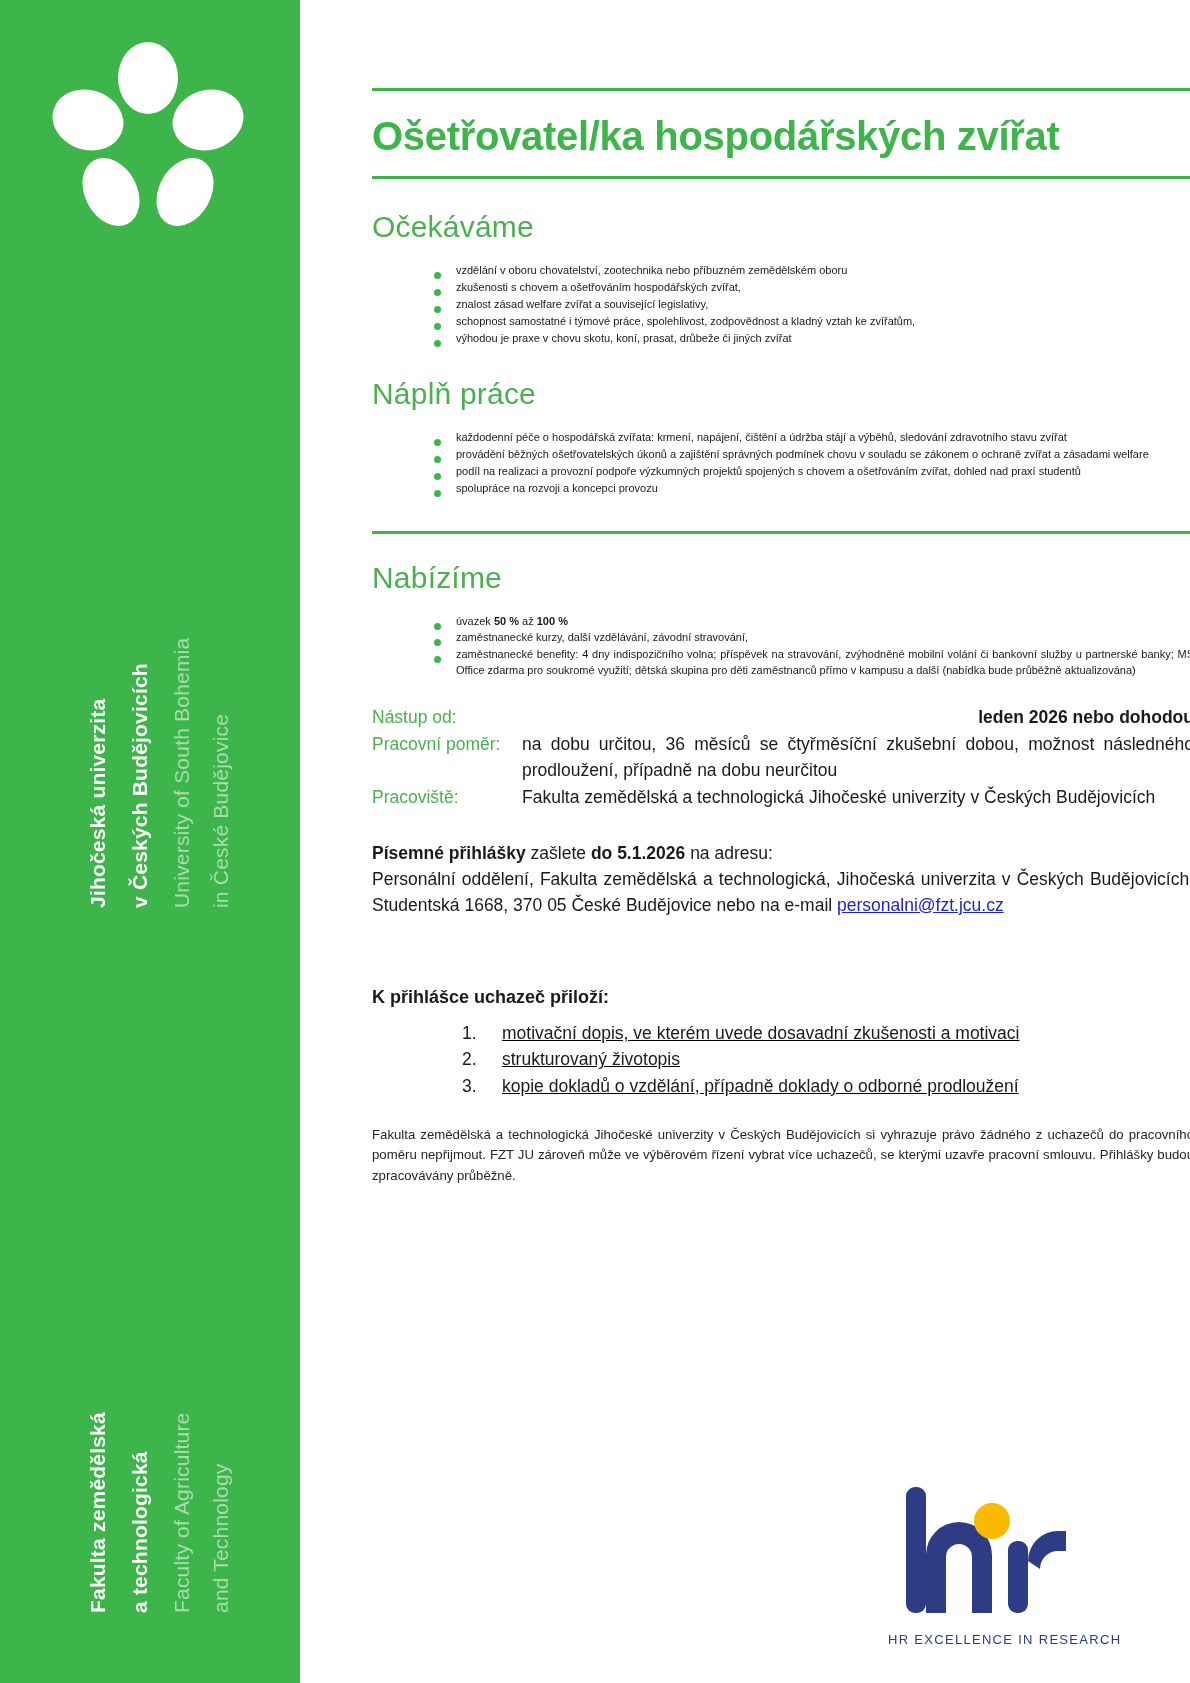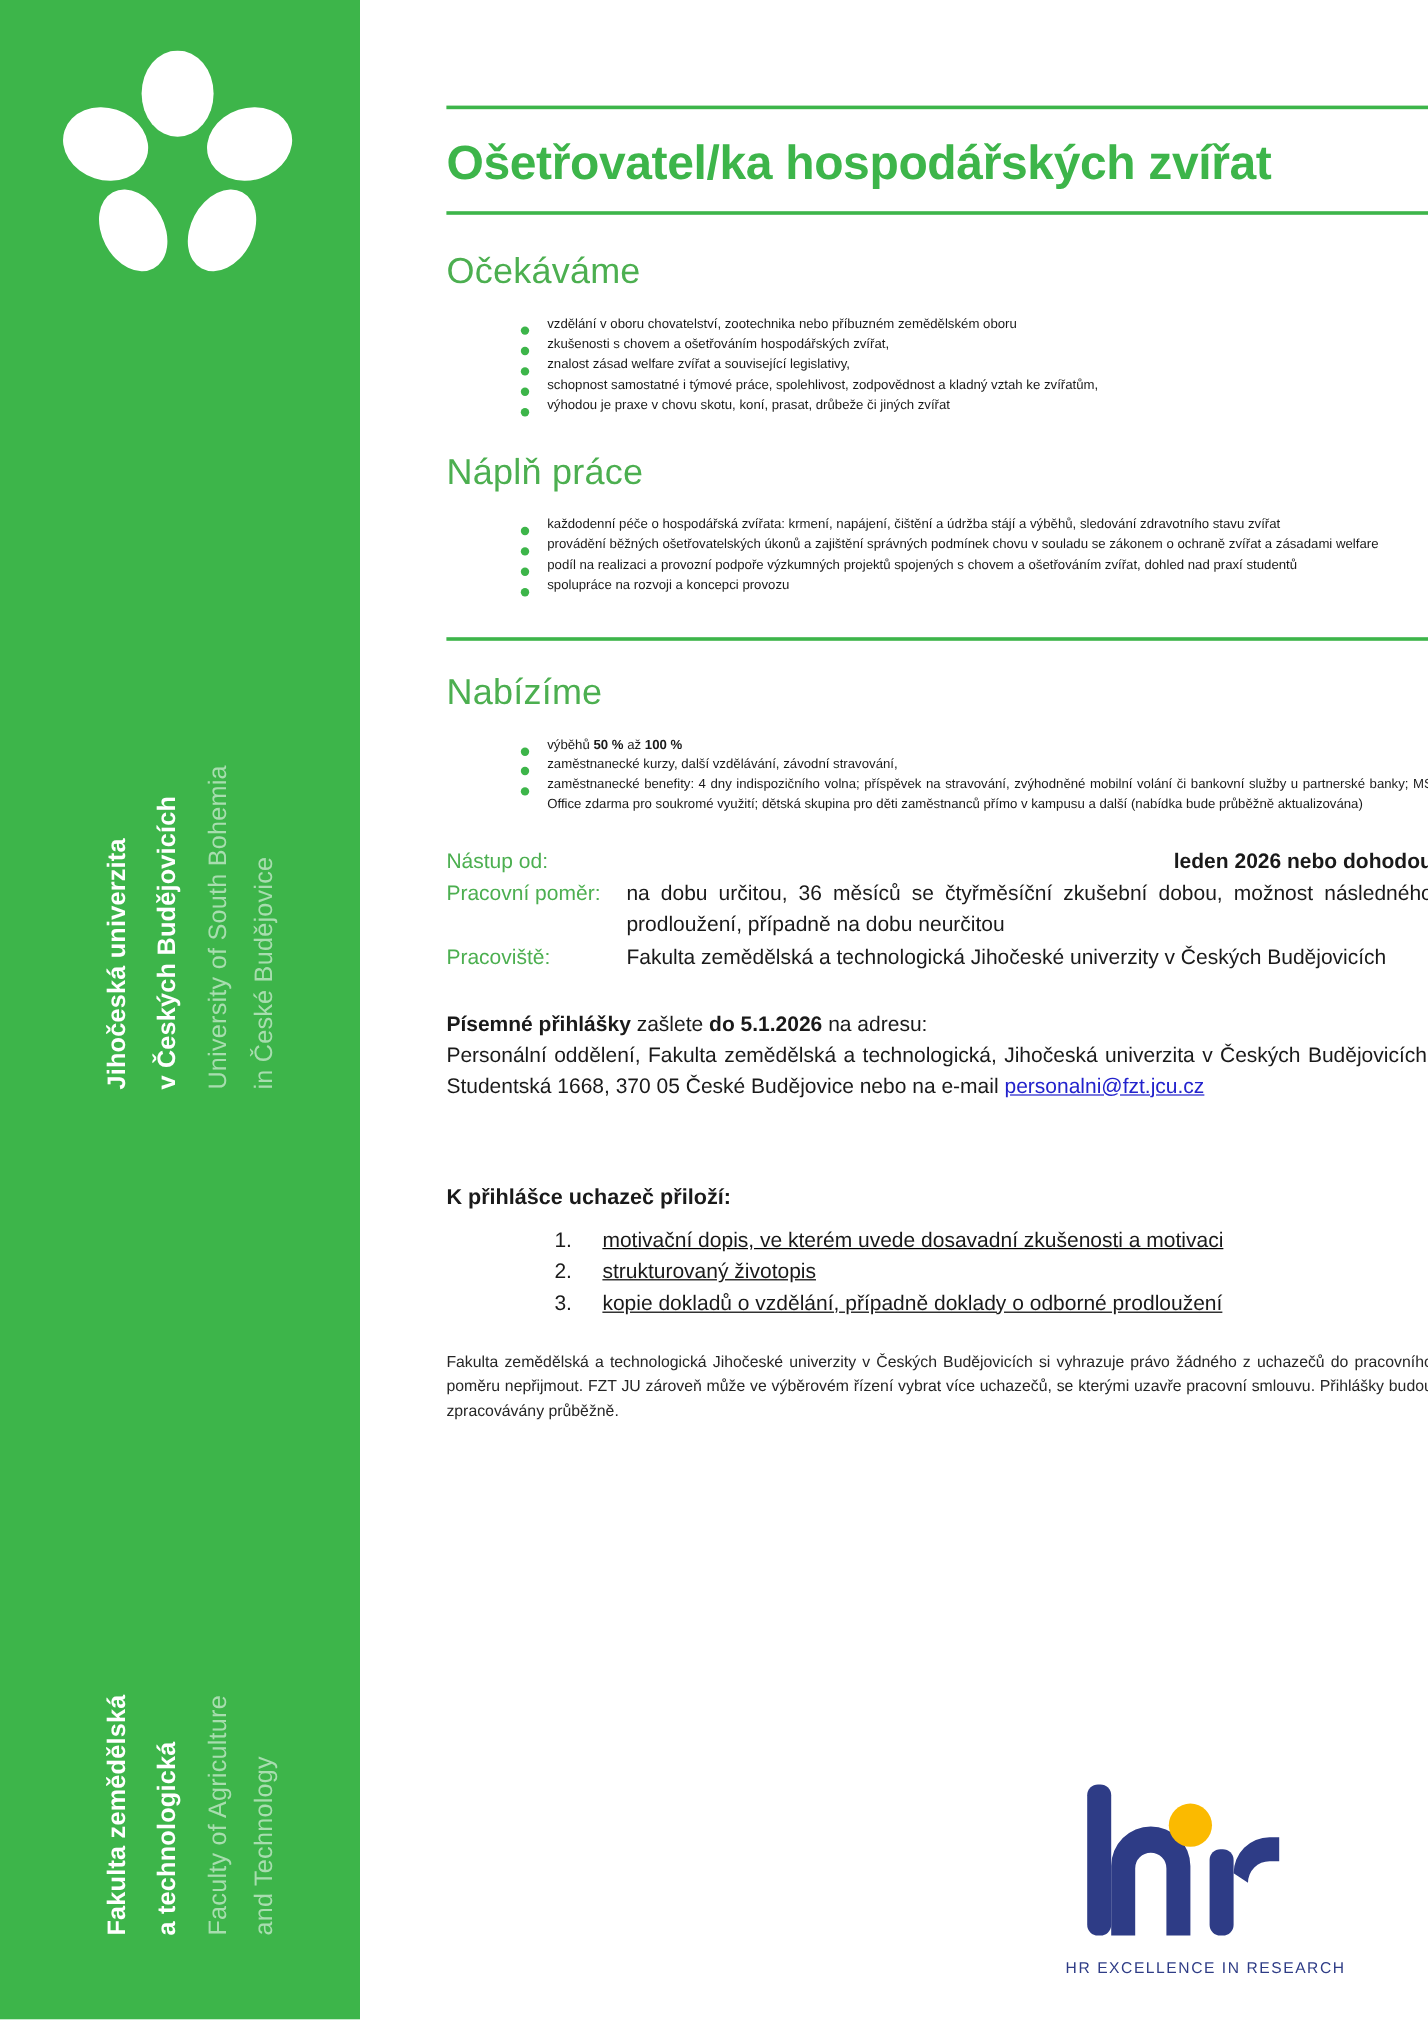--- a/index.html
+++ b/index.html
@@ -254,21 +254,21 @@
     <li>provádění běžných ošetřovatelských úkonů a zajištění správných podmínek chovu v souladu se zákonem o ochraně zvířat a zásadami welfare</li>
     <li>podíl na realizaci a provozní podpoře výzkumných projektů spojených s chovem a ošetřováním zvířat, dohled nad praxí studentů</li>
     <li>spolupráce na rozvoji a koncepci provozu</li>
   </ul>
 
   <div class="rule" id="rule-mid"></div>
 
   <h2 class="section tight">Nabízíme</h2>
   <ul class="bul just">
     <li style="text-align:left;">
-      <span>výběhů </span><b>50 %</b><span> až </span><b>100 %</b>
+      <span>úvazek </span><b>50 %</b><span> až </span><b>100 %</b>
     </li>
     <li style="text-align:left;">zaměstnanecké kurzy, další vzdělávání, závodní stravování,</li>
     <li>zaměstnanecké benefity: 4 dny indispozičního volna; příspěvek na stravování, zvýhodněné mobilní volání či bankovní služby u partnerské banky; MS Office zdarma pro soukromé využití; dětská skupina pro děti zaměstnanců přímo v kampusu a další (nabídka bude průběžně aktualizována)</li>
   </ul>
 
   <div id="kv">
     <div class="kv-row">
       <div class="kv-key">Nástup od:</div>
       <div class="kv-val b">leden 2026 nebo dohodou</div>
     </div>

